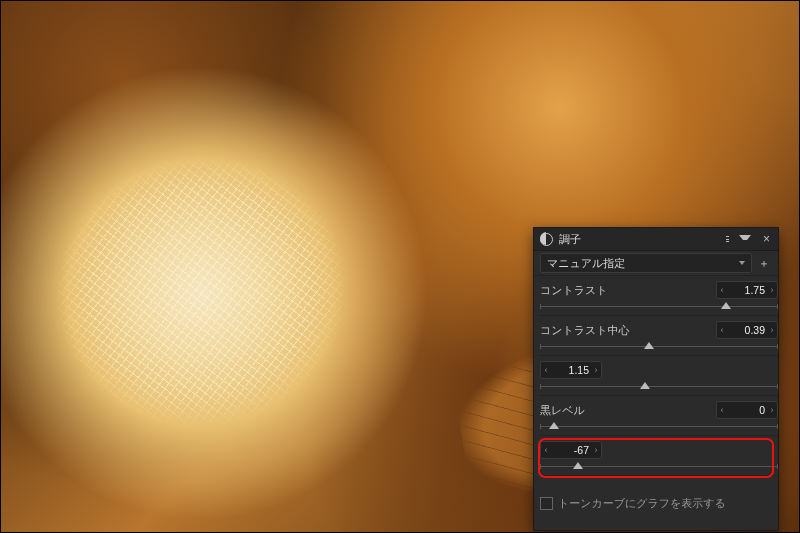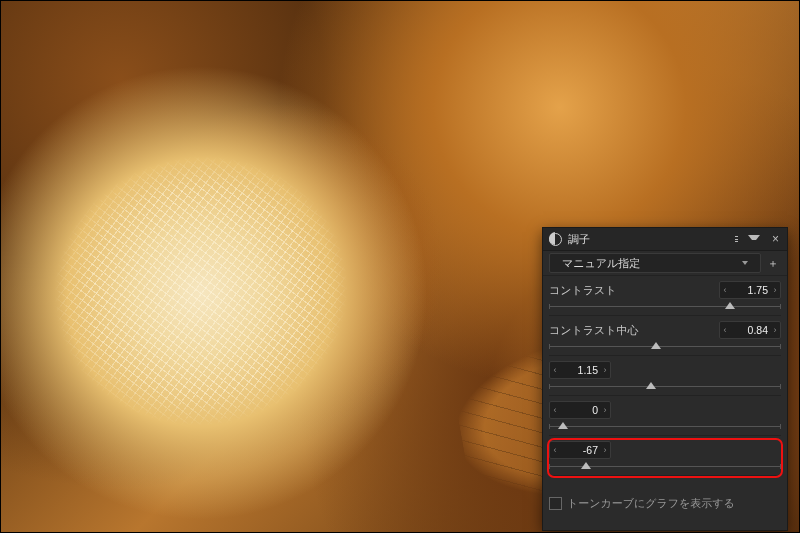--- a/index.html
+++ b/index.html
@@ -30,41 +30,41 @@
     background:
       repeating-linear-gradient(25deg, rgba(0,0,0,.22) 0 1px, transparent 1px 14px),
       linear-gradient(120deg,#c27a2e,#8a4e18 60%,#5a3010);
     -webkit-mask:radial-gradient(ellipse 65% 55% at 45% 45%, #000 58%, transparent 72%);
             mask:radial-gradient(ellipse 65% 55% at 45% 45%, #000 58%, transparent 72%);
     transform:rotate(-10deg);
     opacity:.9;
   }
   
   .panel{
-    position:absolute;top:227px;right:12px;width:244px;
+    position:absolute;top:227px;right:21px;width:244px;
     background:#2b2b2b;color:#ddd;font-size:11px;
     box-shadow:0 0 0 1px #1a1a1a, 0 4px 14px rgba(0,0,0,.6);
   }
   .panel-header{
     display:flex;align-items:center;gap:6px;height:22px;padding:0 6px;
     background:#262626;border-bottom:1px solid #1c1c1c;
   }
   .panel-header .ico{width:13px;height:13px;border:1.5px solid #ccc;border-radius:50%;position:relative;box-sizing:border-box;}
   .panel-header .ico::after{content:"";position:absolute;left:-1.5px;top:-1.5px;width:13px;height:13px;border-radius:50%;background:linear-gradient(90deg,#ccc 50%,transparent 50%);}
   .panel-header .title{flex:1;font-size:11px;}
   .hd-btn{color:#bbb;font-size:10px;line-height:1;padding:2px;cursor:pointer;}
   .hd-btn.bars{display:flex;flex-direction:column;gap:1.5px;}
   .hd-btn.bars i{display:block;width:3px;height:1px;background:#bbb;}
   .hd-btn.tick{width:0;height:0;border-left:4px solid transparent;border-right:4px solid transparent;border-top:5px solid #bbb;margin-left:2px;}
   .hd-btn.x{font-size:12px;margin-left:4px;}
   .dropdown-row{display:flex;align-items:center;height:24px;padding:0 6px;gap:4px;border-bottom:1px solid #222;}
-  .dropdown{flex:1;display:flex;align-items:center;justify-content:space-between;background:#232323;border:1px solid #3a3a3a;height:18px;padding:0 12px;border-radius:2px;}
+  .dropdown{flex:1;display:flex;align-items:center;justify-content:space-between;background:#232323;border:1px solid #3a3a3a;height:18px;padding:0 6px;border-radius:2px;}
   .dd-caret{width:0;height:0;border-left:3px solid transparent;border-right:3px solid transparent;border-top:4px solid #999;}
   .plus{width:16px;text-align:center;color:#ccc;}
-  .param{padding:4px 6px 0 6px;}
+  .param{padding:4px 0 0 6px;}
   .param-row{display:flex;align-items:center;height:20px;}
   .param-label{flex:1;color:#ccc;}
   .spin{display:flex;align-items:center;background:#1f1f1f;border:1px solid #3a3a3a;height:16px;border-radius:2px;}
   .spin .arr{width:10px;text-align:center;color:#888;font-size:9px;line-height:1;}
   .spin .val{width:38px;text-align:right;padding-right:2px;color:#eee;font-size:10.5px;}
   .slider{position:relative;height:14px;margin-top:1px;border-bottom:1px solid #222;}
   .slider .track{position:absolute;left:0;right:0;top:5px;height:1px;background:#555;}
   .slider .thumb{position:absolute;top:1px;width:0;height:0;border-left:5px solid transparent;border-right:5px solid transparent;border-bottom:7px solid #bcbcbc;transform:translateX(-5px);}
   .slider .endcap{position:absolute;top:3px;width:1px;height:5px;background:#555;}
   .highlight{position:absolute;border:2px solid #e11;border-radius:7px;pointer-events:none;}
@@ -115,21 +115,21 @@
             <span class="track"></span>
             <span class="endcap" style="right:0"></span>
             <span class="thumb" style="left:78%"></span>
           </div>
         </div>
         <div class="param">
           <div class="param-row">
             <span class="param-label">コントラスト中心</span>
             <span class="spin">
               <span class="arr">‹</span>
-              <span class="val">0.84</span>
+              <span class="val">0.39</span>
               <span class="arr">›</span>
             </span>
           </div>
           <div class="slider">
             <span class="endcap" style="left:0"></span>
             <span class="track"></span>
             <span class="endcap" style="right:0"></span>
             <span class="thumb" style="left:46%"></span>
           </div>
         </div>
@@ -143,20 +143,21 @@
           </div>
           <div class="slider">
             <span class="endcap" style="left:0"></span>
             <span class="track"></span>
             <span class="endcap" style="right:0"></span>
             <span class="thumb" style="left:44%"></span>
           </div>
         </div>
         <div class="param">
           <div class="param-row">
+            <span class="param-label">黒レベル</span>
             <span class="spin">
               <span class="arr">‹</span>
               <span class="val">0</span>
               <span class="arr">›</span>
             </span>
           </div>
           <div class="slider">
             <span class="endcap" style="left:0"></span>
             <span class="track"></span>
             <span class="endcap" style="right:0"></span>

